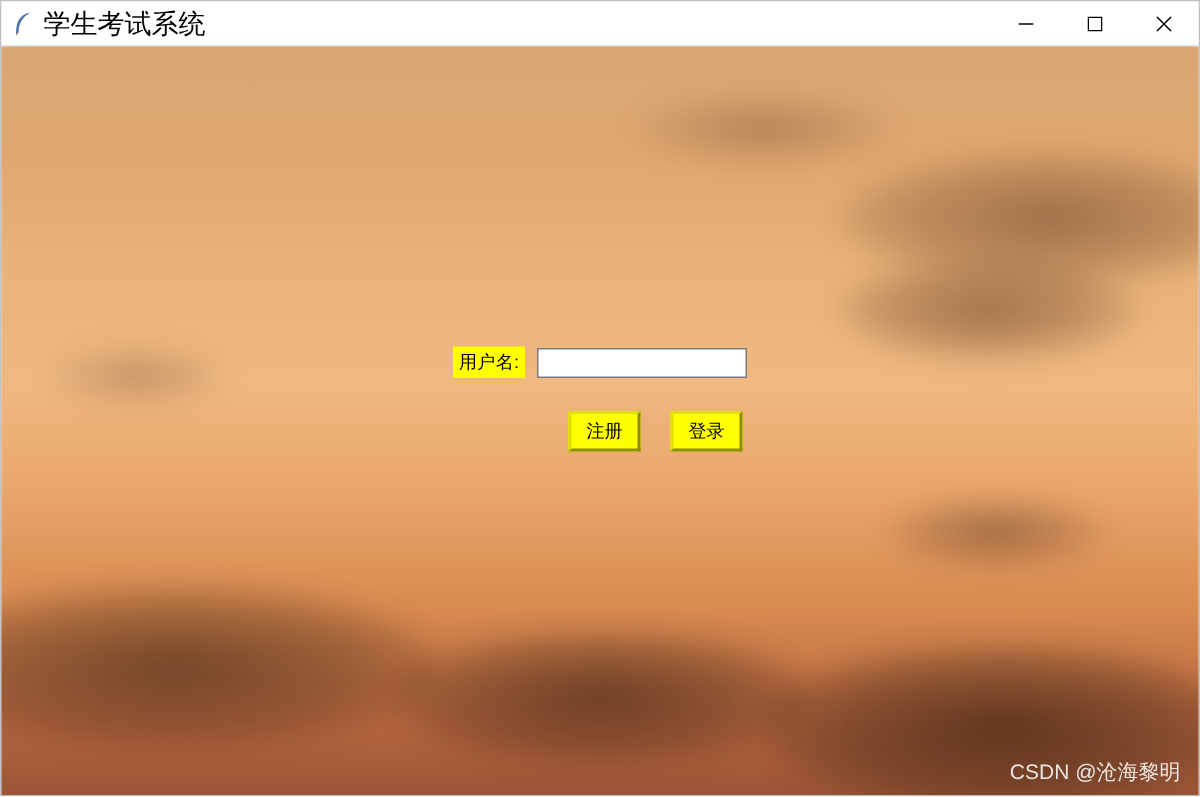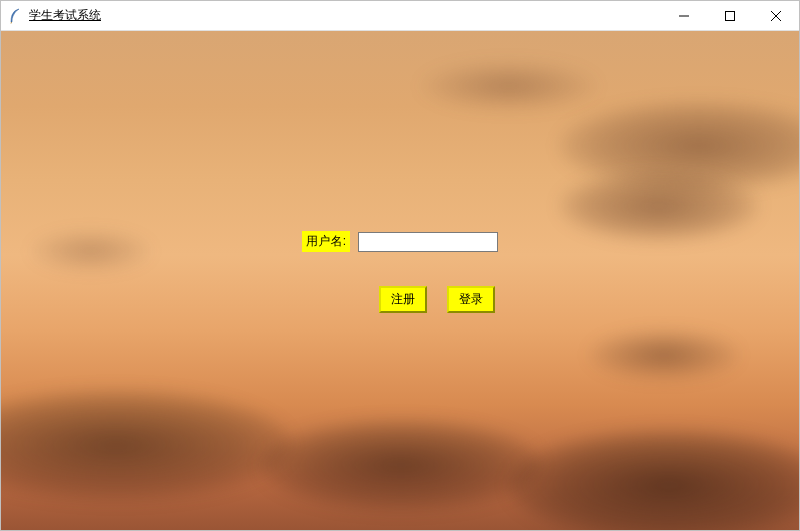--- a/index.html
+++ b/index.html
@@ -36,24 +36,23 @@
       margin-right: 6px;
       display: flex;
       align-items: center;
       justify-content: center;
     }
     .titlebar-icon svg {
       width: 14px;
       height: 16px;
     }
     .titlebar-title {
-      font-size: 12px;
+      font-size: 18px;
       color: #000;
       flex: 1;
-      text-decoration: underline;
     }
     .titlebar-controls {
       display: flex;
       height: 100%;
     }
     .titlebar-btn {
       width: 46px;
       height: 100%;
       display: flex;
       align-items: center;
@@ -91,21 +90,21 @@
     .cloud7 { width: 150px; height: 50px; bottom: 150px; right: 60px; background: radial-gradient(ellipse, rgba(80,45,28,0.45) 0%, transparent 80%); }
     .cloud8 { width: 120px; height: 40px; top: 200px; left: 30px; background: radial-gradient(ellipse, rgba(100,60,40,0.3) 0%, transparent 80%); }
 
     .login-form {
       position: absolute;
       top: 200px;
       left: 50%;
       transform: translateX(-50%);
       display: flex;
       flex-direction: column;
-      gap: 26px;
+      gap: 14px;
       align-items: center;
     }
     .form-row {
       display: flex;
       align-items: center;
       gap: 8px;
     }
     .label {
       background: #ffff00;
       color: #000;
@@ -196,14 +195,15 @@
       <div class="form-row">
         <span class="label">用户名:</span>
         <input class="input" type="text" value="" style="">
       </div>
       <div class="button-row">
         <button class="btn">注册</button>
         <button class="btn">登录</button>
       </div>
     </div>
 
+    <div class="watermark">CSDN @沧海黎明</div>
   </div>
 </div>
 
 </body></html>

